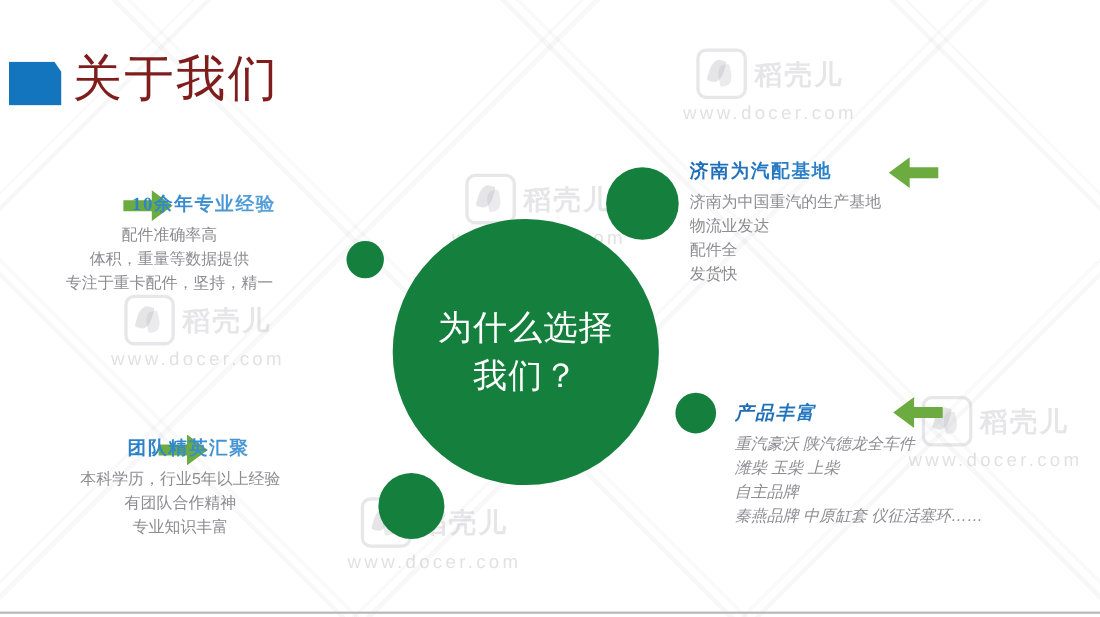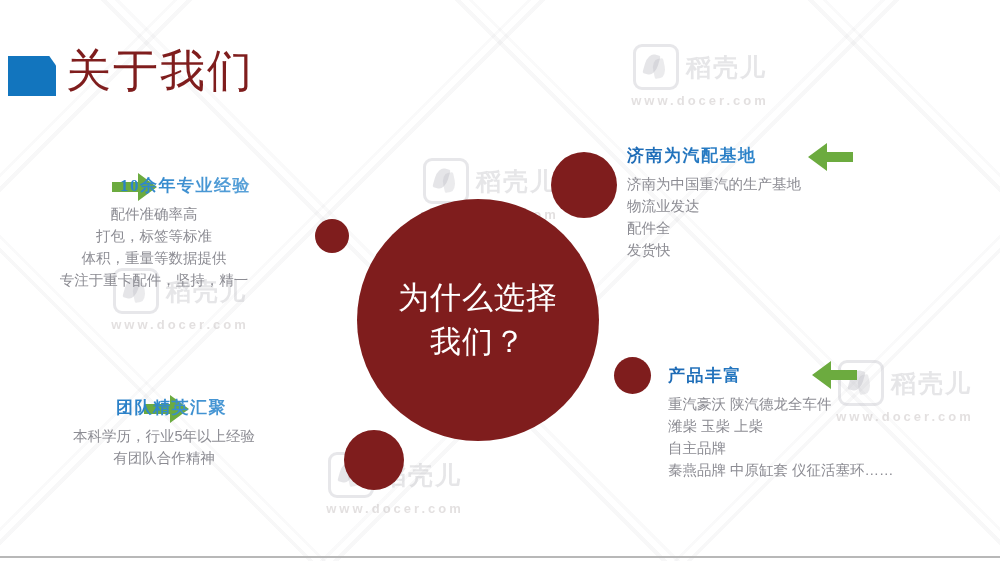--- a/index.html
+++ b/index.html
@@ -64,24 +64,24 @@
   }
   .wm-text {
     font-size: 25px;
     letter-spacing: 2px;
     color: rgba(176,176,184,0.32);
     font-weight: bold;
     white-space: nowrap;
   }
   .wm-url {
     margin-top: 3px;
-    font-size: 13px;
+    font-size: 17px;
     letter-spacing: 3px;
     color: rgba(186,178,178,0.40);
-    font-weight: bold;
+    font-weight: normal;
     white-space: nowrap;
   }
 
   
   .header-tag {
     position: absolute;
     left: 8px;
     top: 56px;
     width: 48px;
     height: 40px;
@@ -97,21 +97,21 @@
     color: #7f1d1d;
     letter-spacing: 2px;
     white-space: nowrap;
     font-family: "Liberation Serif", "DejaVu Serif", serif;
   }
 
   
   .circle {
     position: absolute;
     border-radius: 50%;
-    background: #7f1d1d;
+    background: #15803d;
   }
   .circle-main {
     left: 357px; top: 199px;
     width: 242px; height: 242px;
     display: flex;
     align-items: center;
     justify-content: center;
   }
   .circle-main-text {
     color: #ffffff;
@@ -162,21 +162,21 @@
 
   
   #block-team { left: 0px; top: 396px; width: 340px; }
   #block-team .block-heading { text-align: left; padding-left: 116px; }
   #block-team .block-body { padding-right: 12px; }
 
   
   #block-base { left: 627px; top: 144px; width: 300px; }
 
   
-  #block-products { left: 668px; top: 364px; width: 320px; }
+  #block-products { left: 668px; top: 364px; width: 320px; font-style: italic; }
 
   
   .bottom-rule {
     position: absolute;
     left: 0;
     top: 556px;
     width: 1000px;
     height: 2px;
     background: #b8b8b8;
   }
@@ -261,31 +261,31 @@
   <div class="arrow" style="left:812px; top:360px;">
     <svg width="46" height="30" viewBox="0 0 46 30">
       <polygon points="45,10 19,10 19,1 0,15 19,29 19,20 45,20" fill="#6cab3f"></polygon>
     </svg>
   </div>
 
   <div class="block" id="block-experience">
     <div class="block-heading">10余年专业经验</div>
     <div class="block-body align-right">
       <div class="block-line">配件准确率高</div>
-      <div class="block-line">打包，标签等标准</div>
       <div class="block-line">体积，重量等数据提供</div>
       <div class="block-line">专注于重卡配件，坚持，精一</div>
     </div>
   </div>
 
   <div class="block" id="block-team">
     <div class="block-heading">团队精英汇聚</div>
     <div class="block-body align-right">
       <div class="block-line">本科学历，行业5年以上经验</div>
       <div class="block-line">有团队合作精神</div>
+      <div class="block-line">专业知识丰富</div>
     </div>
   </div>
 
   <div class="block" id="block-base">
     <div class="block-heading">济南为汽配基地</div>
     <div class="block-body align-left">
       <div class="block-line">济南为中国重汽的生产基地</div>
       <div class="block-line">物流业发达</div>
       <div class="block-line">配件全</div>
       <div class="block-line">发货快</div>

